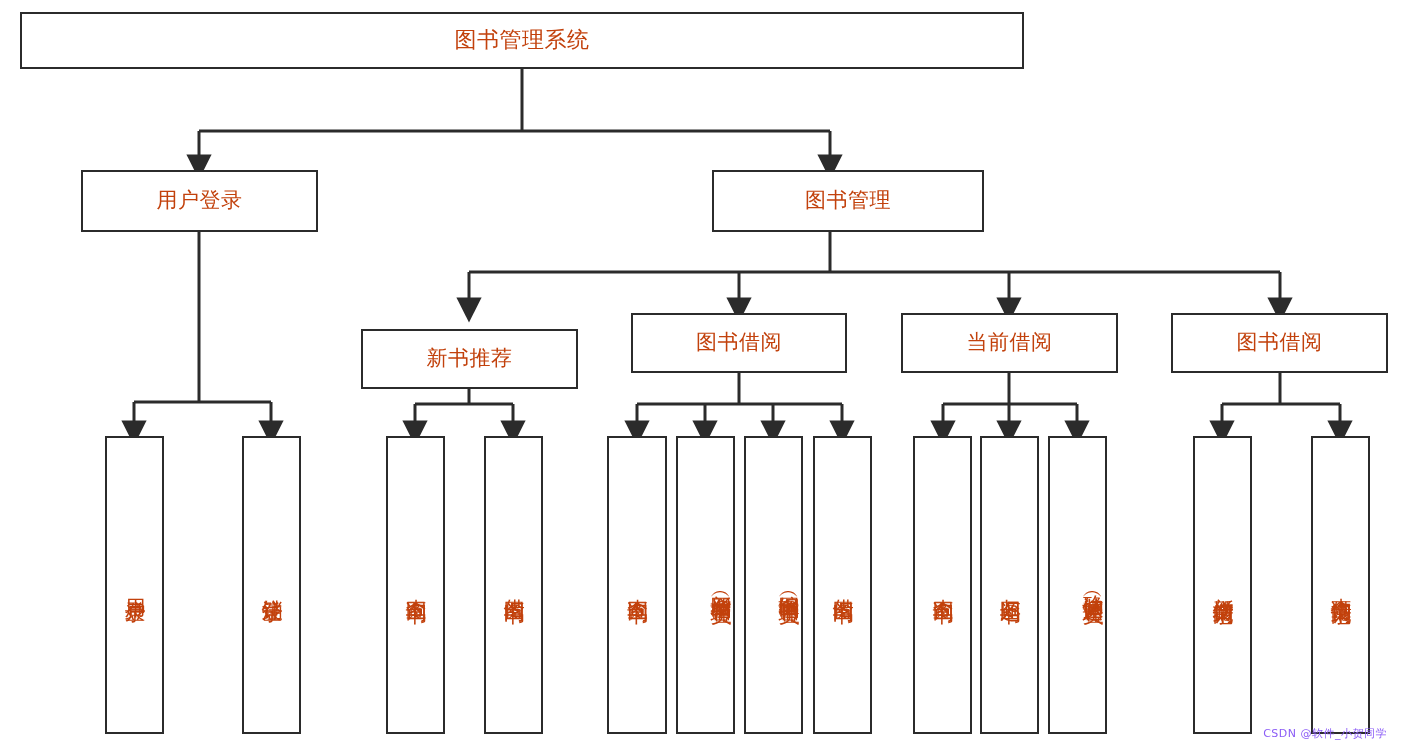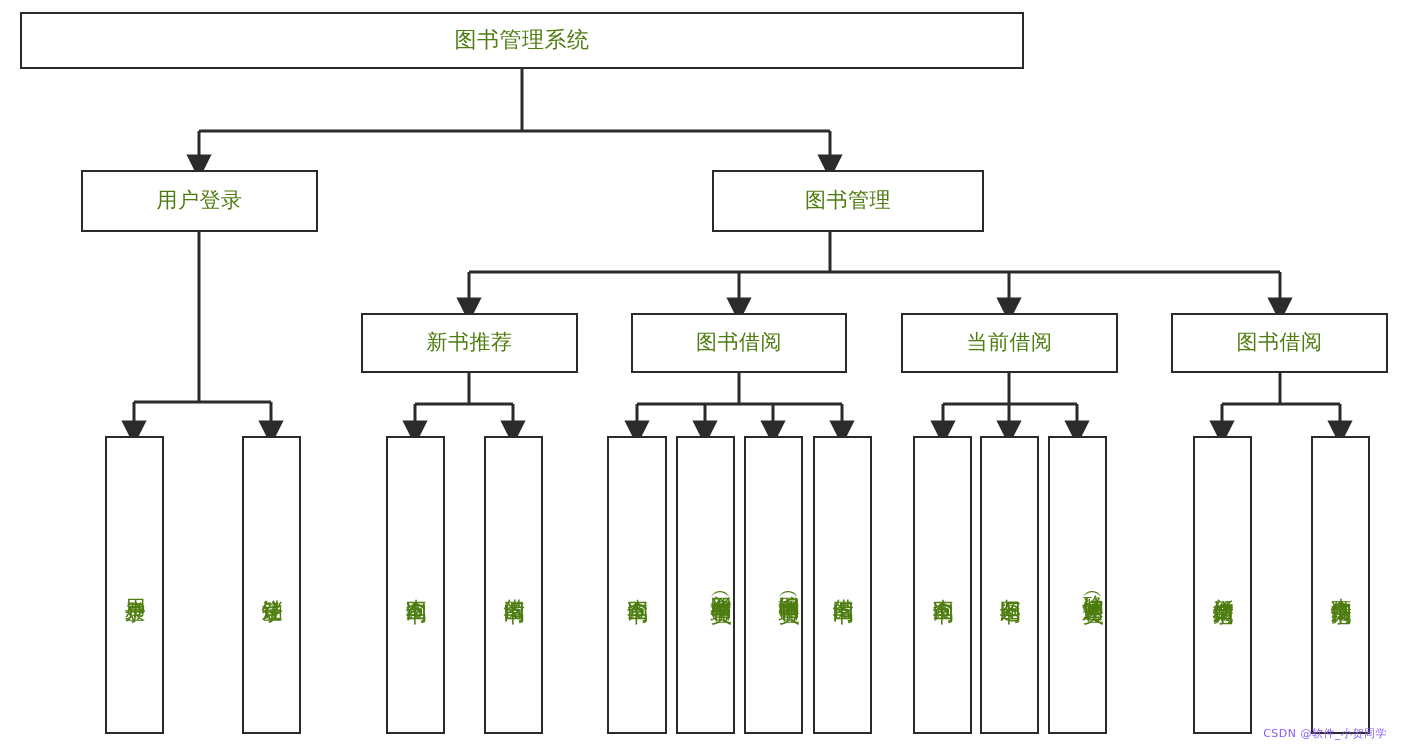--- a/index.html
+++ b/index.html
@@ -26,21 +26,21 @@
     pointer-events: none;
   }
   .node {
     position: absolute;
     box-sizing: border-box;
     background: #ffffff;
     border: 2px solid #2b2b2b;
     display: flex;
     align-items: center;
     justify-content: center;
-    color: #4d7c0f;
+    color: #c2410c;
   }
   .node-h {
     font-size: 21px;
     letter-spacing: 0.5px;
     line-height: 1.1;
     white-space: nowrap;
   }
   .node-root {
     font-size: 22px;
   }
@@ -127,21 +127,21 @@
     <span>图书管理系统</span>
   </div>
 
   <div class="node node-h" style="left:81px; top:170px; width:237px; height:62px;">
     <span>用户登录</span>
   </div>
   <div class="node node-h" style="left:712px; top:170px; width:272px; height:62px;">
     <span>图书管理</span>
   </div>
 
-  <div class="node node-h" style="left:361px; top:313px; width:217px; height:60px;">
+  <div class="node node-h" style="left:361px; top:329px; width:217px; height:60px;">
     <span>新书推荐</span>
   </div>
   <div class="node node-h" style="left:901px; top:313px; width:217px; height:60px;">
     <span>当前借阅</span>
   </div>
   <div class="node node-h" style="left:631px; top:313px; width:216px; height:60px;">
     <span>图书借阅</span>
   </div>
   <div class="node node-h" style="left:1171px; top:313px; width:217px; height:60px;">
     <span>图书借阅</span>

